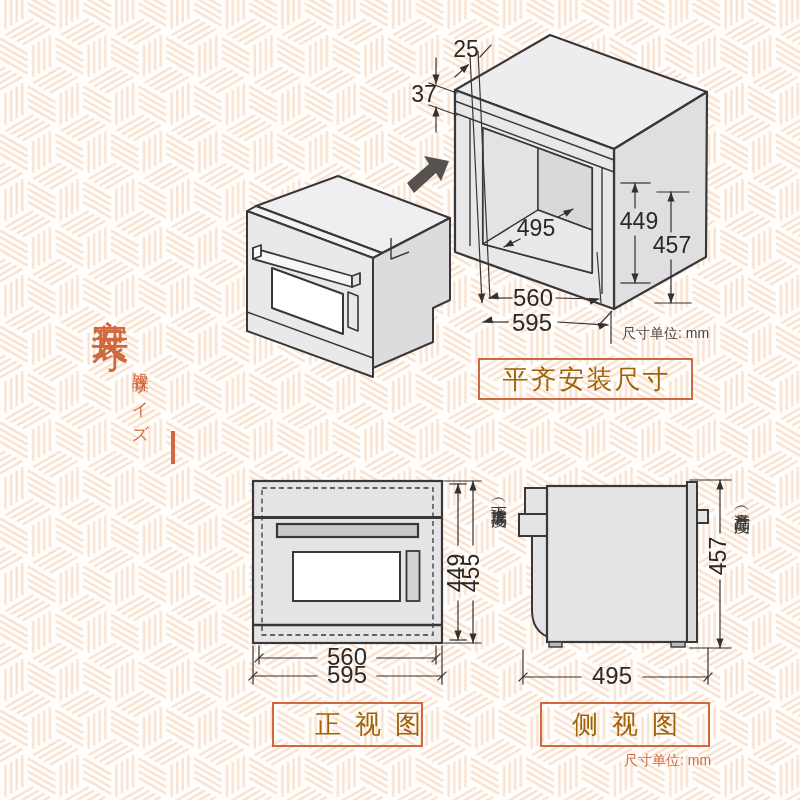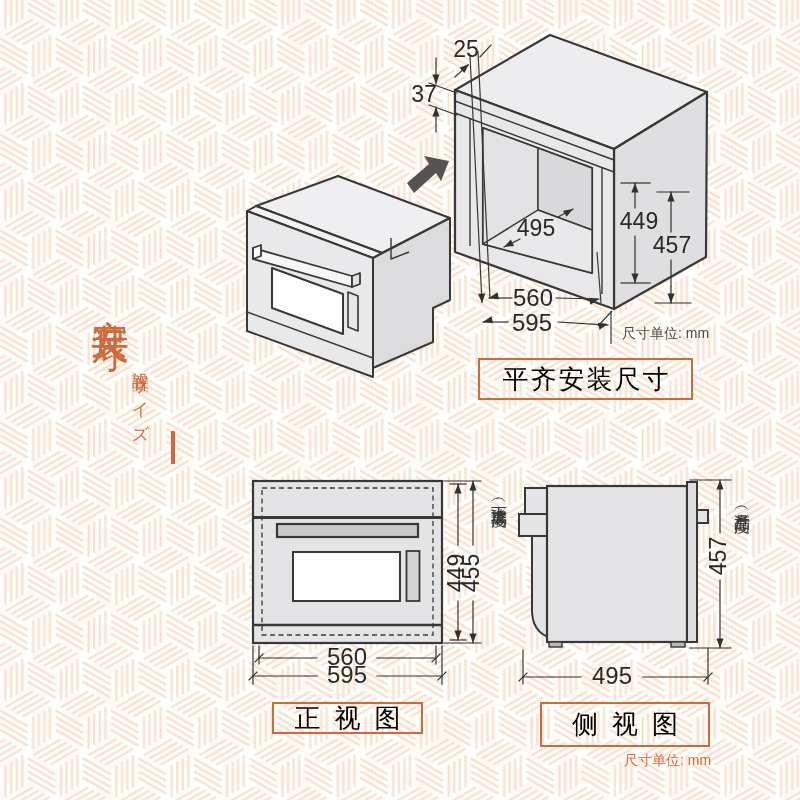--- a/index.html
+++ b/index.html
@@ -17,28 +17,28 @@
   .title-cn{left:84px;top:289px;font-size:38px;letter-spacing:5px;font-weight:500;}
   .title-jp{left:129px;top:358px;font-size:17px;letter-spacing:4px;}
   .title-bar{left:171px;top:431px;width:4px;height:33px;background:#d2693e;}
   .note-v{
     writing-mode:vertical-rl;text-orientation:upright;
     color:#3a3836;font-size:16px;letter-spacing:1px;white-space:nowrap;
   }
   .front-note{left:488px;top:492px;}
   .side-note{left:731px;top:500px;}
   .capbox{
-    border:2.5px solid #d2693e;color:#000000;
+    border:2.5px solid #d2693e;color:#a16207;
     display:flex;align-items:center;justify-content:center;
     box-sizing:border-box;font-size:26px;
   }
   .capbox span{letter-spacing:2px;margin-right:-2px;}
   .capbox.wide span{letter-spacing:14px;margin-right:-14px;}
   .cap-flush{left:478px;top:358px;width:215px;height:42px;}
-  .cap-front{left:272px;top:702px;width:151px;height:32px;}
+  .cap-front{left:272px;top:702px;width:151px;height:45px;justify-content:flex-end;}
   .cap-side{left:540px;top:702px;width:170px;height:45px;}
   .unit{font-size:14px;}
   .unit-top{left:622px;top:325px;color:#4a4744;}
   .unit-bottom{left:624px;top:752px;color:#d2693e;}
   text{font-family:"Liberation Sans","DejaVu Sans",sans-serif;fill:#2b2927;}
   .num{font-size:23px;}
   .numb{font-size:24px;}
 </style>
 </head>
 <body>

